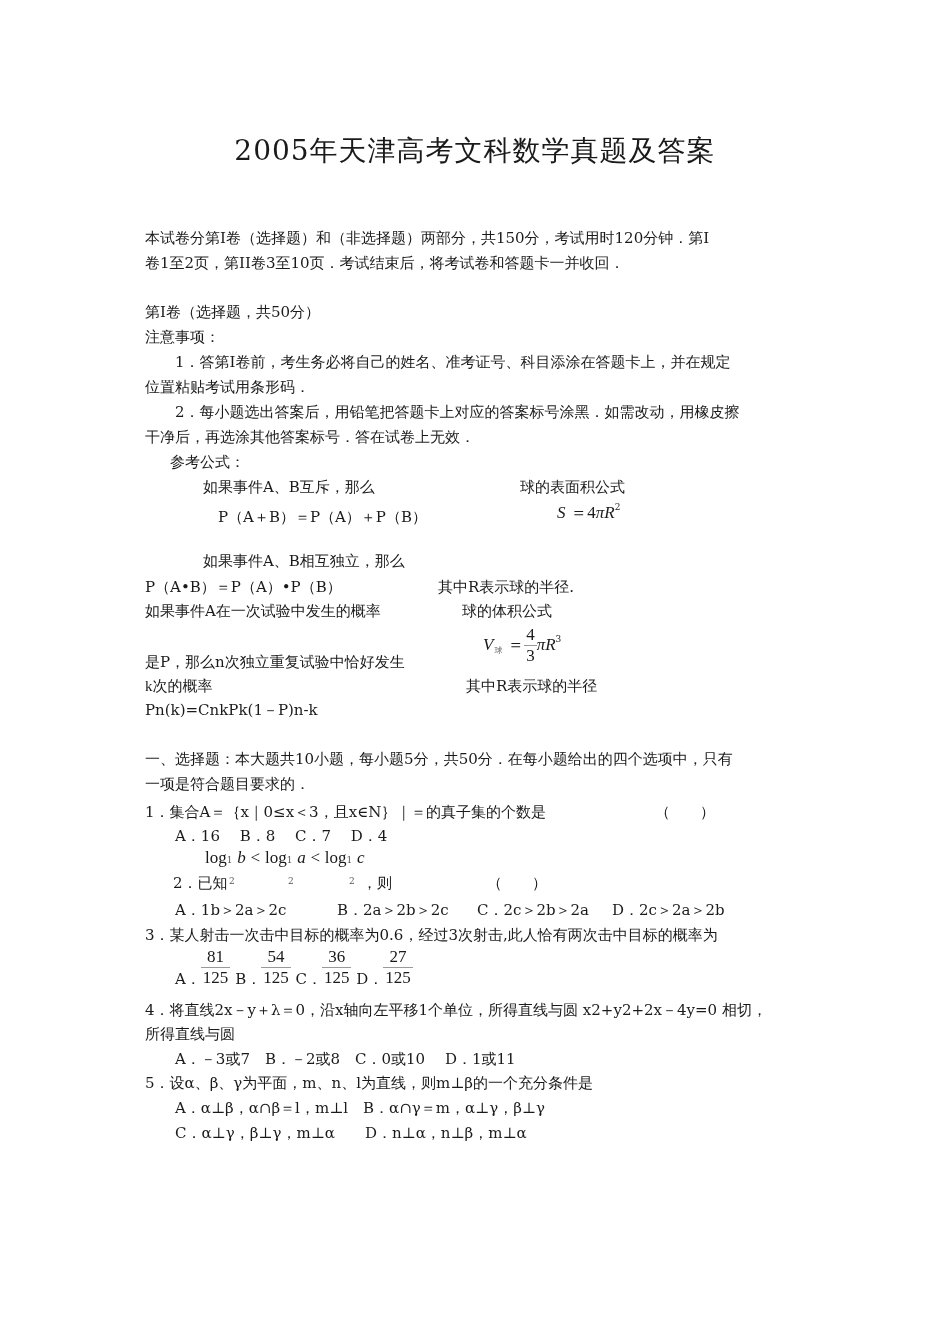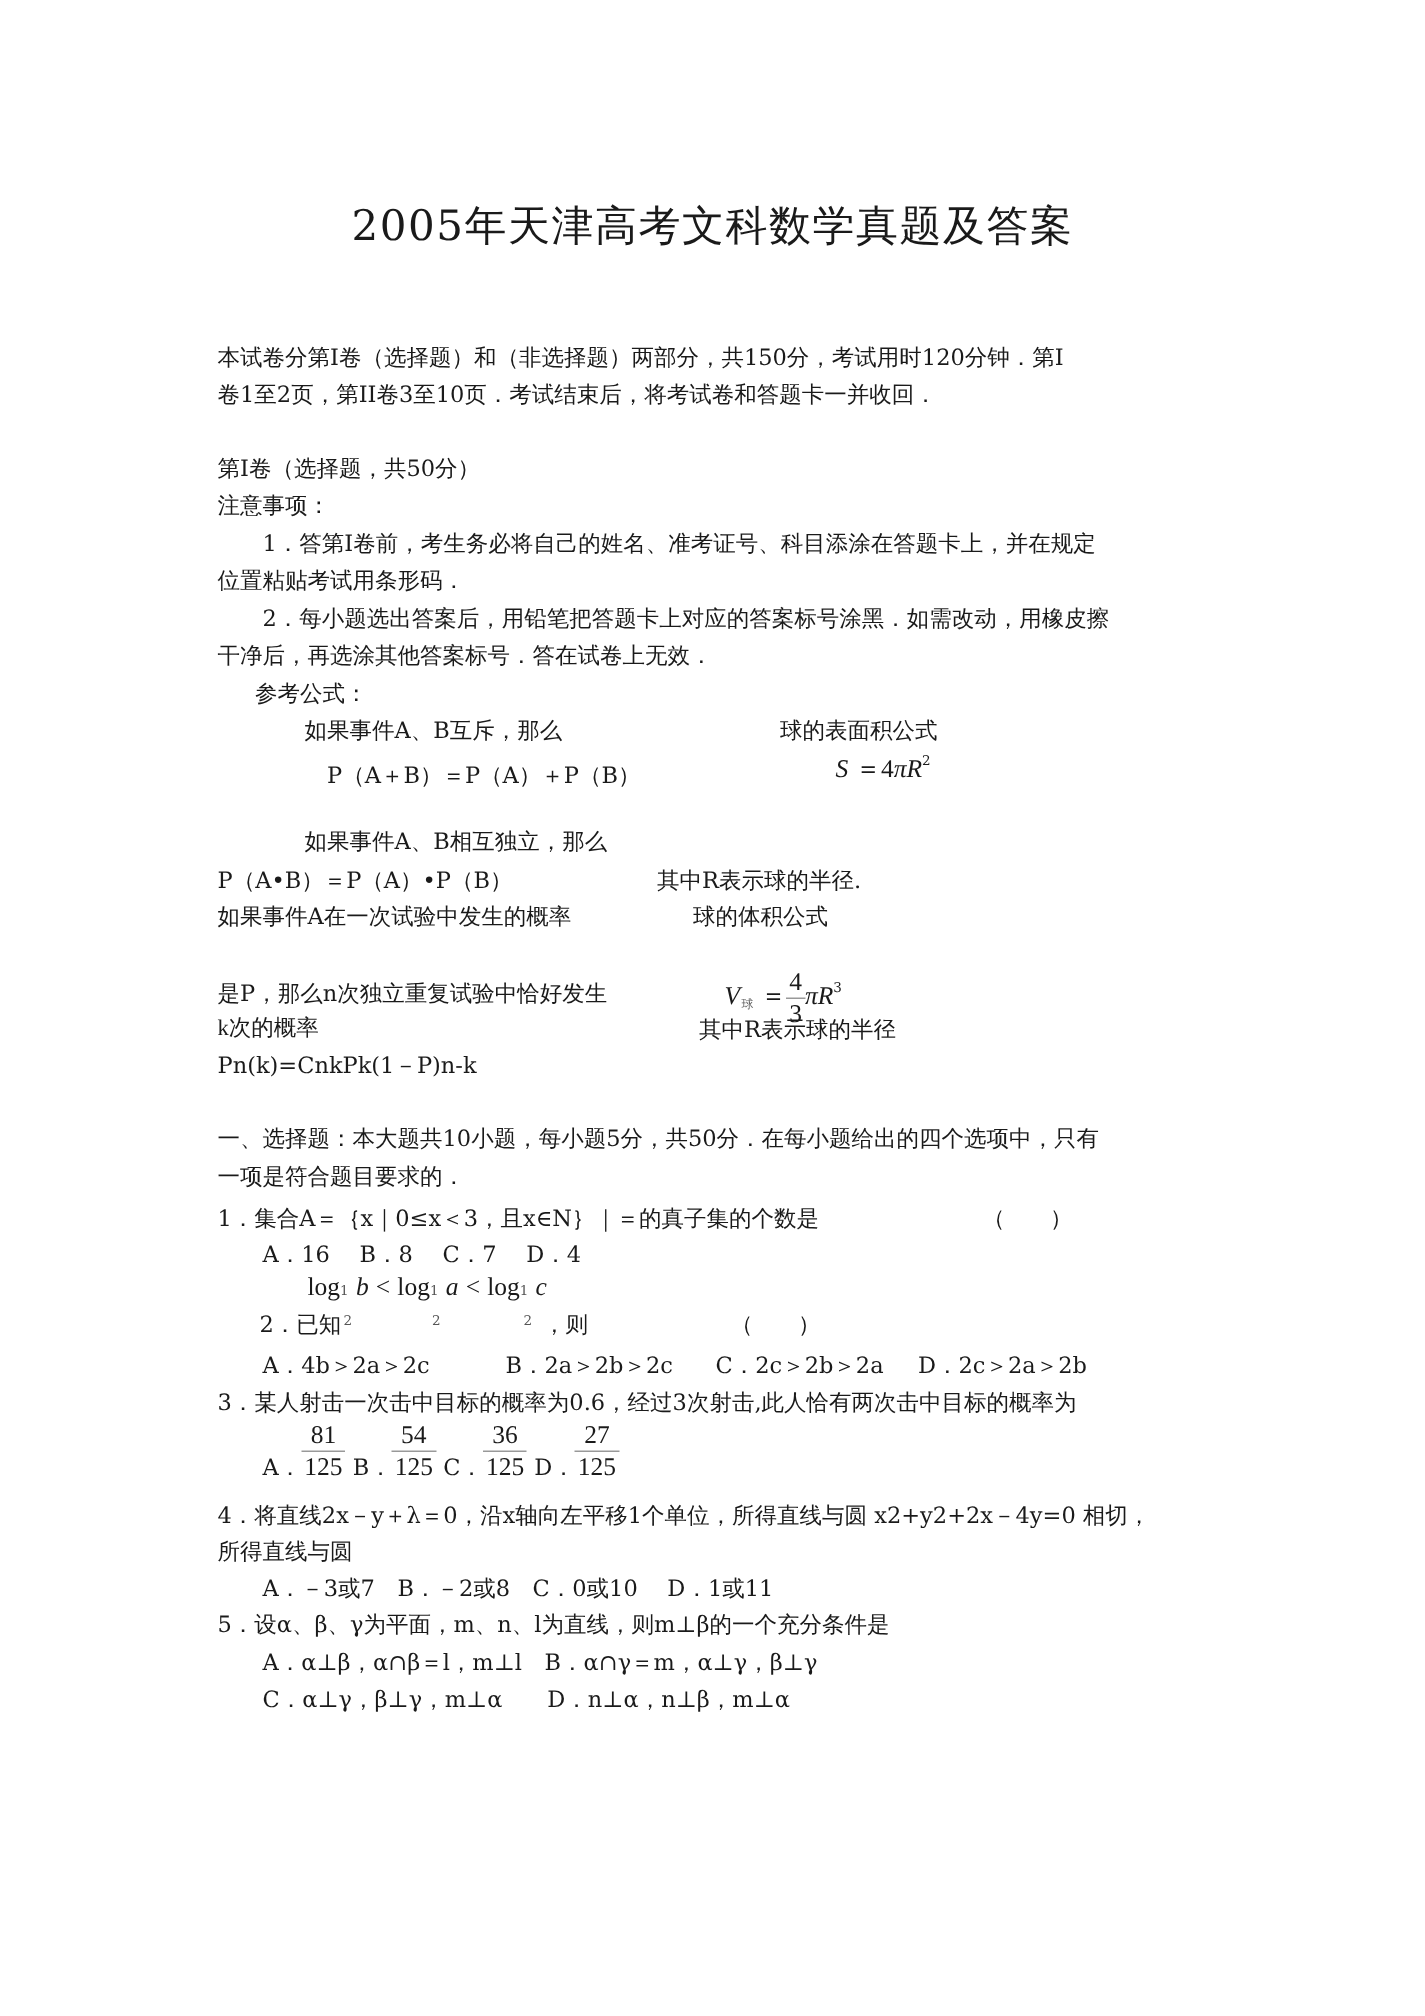--- a/index.html
+++ b/index.html
@@ -45,21 +45,21 @@
     <span class="it">S</span>
     <span class="rm">＝4</span><span class="it">πR</span><sup class="small">2</sup>
   </div>
 
   <div class="abs line" style="left:203px; top:551px;">如果事件A、B相互独立，那么</div>
   <div class="abs line" style="left:145px; top:577px;">P（A•B）＝P（A）•P（B）</div>
   <div class="abs line" style="left:438px; top:577px;">其中R表示球的半径.</div>
 
   <div class="abs line" style="left:145px; top:601px;">如果事件A在一次试验中发生的概率</div>
   <div class="abs line" style="left:462px; top:601px;">球的体积公式</div>
-  <div class="abs" style="left:483px; top:645px;">
+  <div class="abs" style="left:483px; top:625px;">
     <span class="it">V</span><span class="sub-tiny">球</span>
     <span class="rm">＝</span><span class="frac"><span class="num">4</span><span class="den">3</span></span><span class="it">πR</span><sup class="small">3</sup>
   </div>
 
   <div class="abs line" style="left:145px; top:652px;">是P，那么n次独立重复试验中恰好发生</div>
   <div class="abs line" style="left:145px; top:676px;font-family:Liberation Serif, serif;">k次的概率</div>
   <div class="abs line" style="left:466px; top:676px;">其中R表示球的半径</div>
   <div class="abs line" style="left:145px; top:700px;">Pn(k)=CnkPk(1－P)n-k</div>
 
   <div class="abs line" style="left:145px; top:749px;">一、选择题：本大题共10小题，每小题5分，共50分．在每小题给出的四个选项中，只有</div>
@@ -78,21 +78,21 @@
     <span class="rm">&lt;</span>
     <span class="rm">log</span><span class="logsub">1</span>
     <span class="it">c</span>
   </div>
   <div class="abs line" style="left:145px; top:873px;margin-left:28px;">2．已知</div>
   <div class="abs logsub" style="left:229px; top:876px;">2</div>
   <div class="abs logsub" style="left:288px; top:876px;">2</div>
   <div class="abs logsub" style="left:349px; top:876px;">2</div>
   <div class="abs line" style="left:362px; top:873px;">，则</div>
   <div class="abs line" style="left:487px; top:873px;">（　　）</div>
-  <div class="abs line" style="left:175px; top:900px;">A．4b＞2a＞2c</div>
+  <div class="abs line" style="left:175px; top:900px;">A．1b＞2a＞2c</div>
   <div class="abs line" style="left:337px; top:900px;">B．2a＞2b＞2c</div>
   <div class="abs line" style="left:477px; top:900px;">C．2c＞2b＞2a</div>
   <div class="abs line" style="left:612px; top:900px;">D．2c＞2a＞2b</div>
 
   <div class="abs line" style="left:145px; top:925px;">3．某人射击一次击中目标的概率为0.6，经过3次射击,此人恰有两次击中目标的概率为</div>
   <div class="abs" style="left:175px; top:947px;">
     <span class="line" style="vertical-align:-12px;">A．</span><span class="frac"><span class="num">81</span><span class="den">125</span></span>
     <span class="line" style="vertical-align:-12px;">B．</span><span class="frac"><span class="num">54</span><span class="den">125</span></span>
     <span class="line" style="vertical-align:-12px;">C．</span><span class="frac"><span class="num">36</span><span class="den">125</span></span>
     <span class="line" style="vertical-align:-12px;">D．</span><span class="frac"><span class="num">27</span><span class="den">125</span></span>

